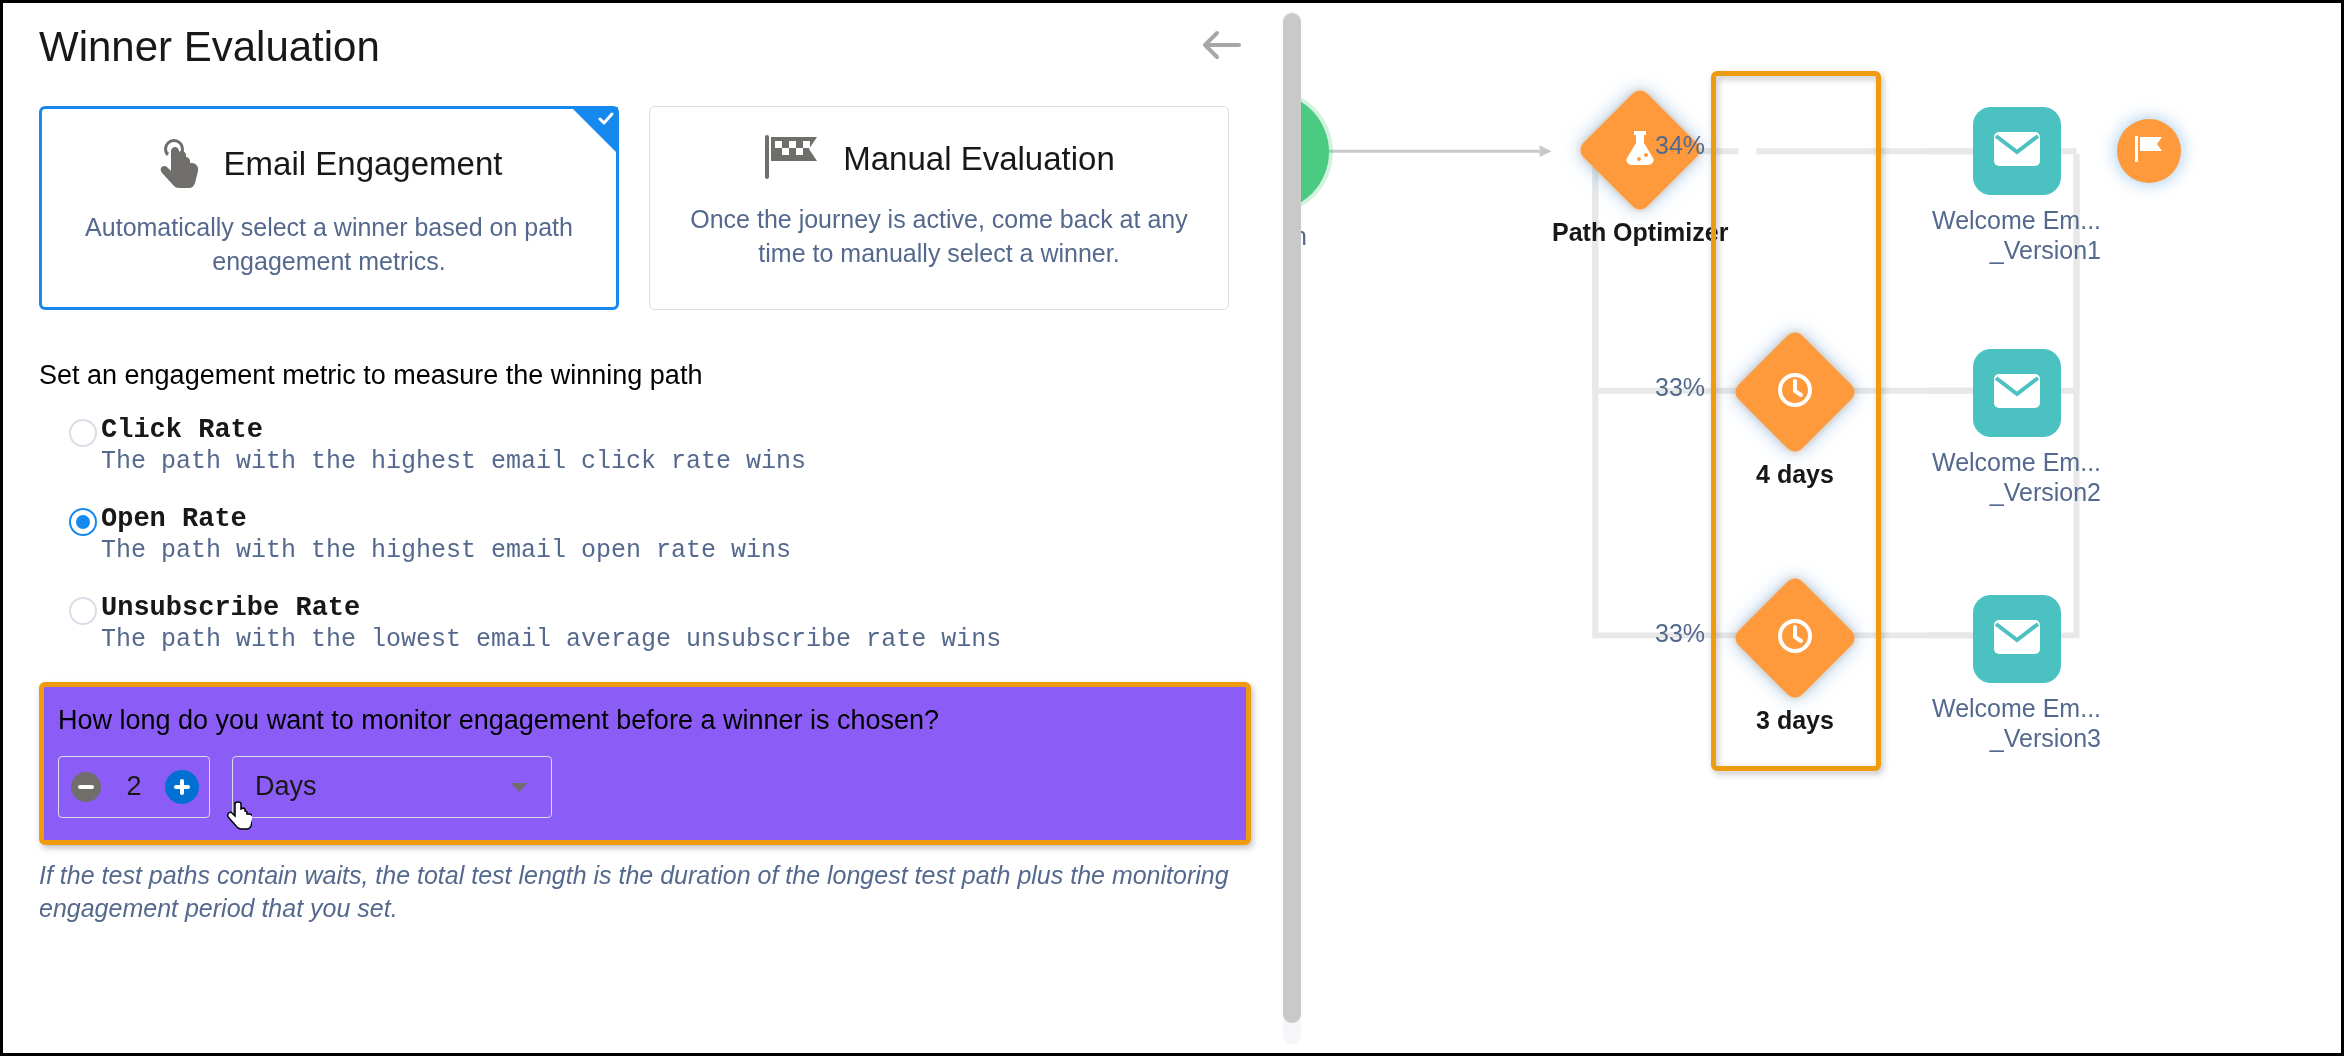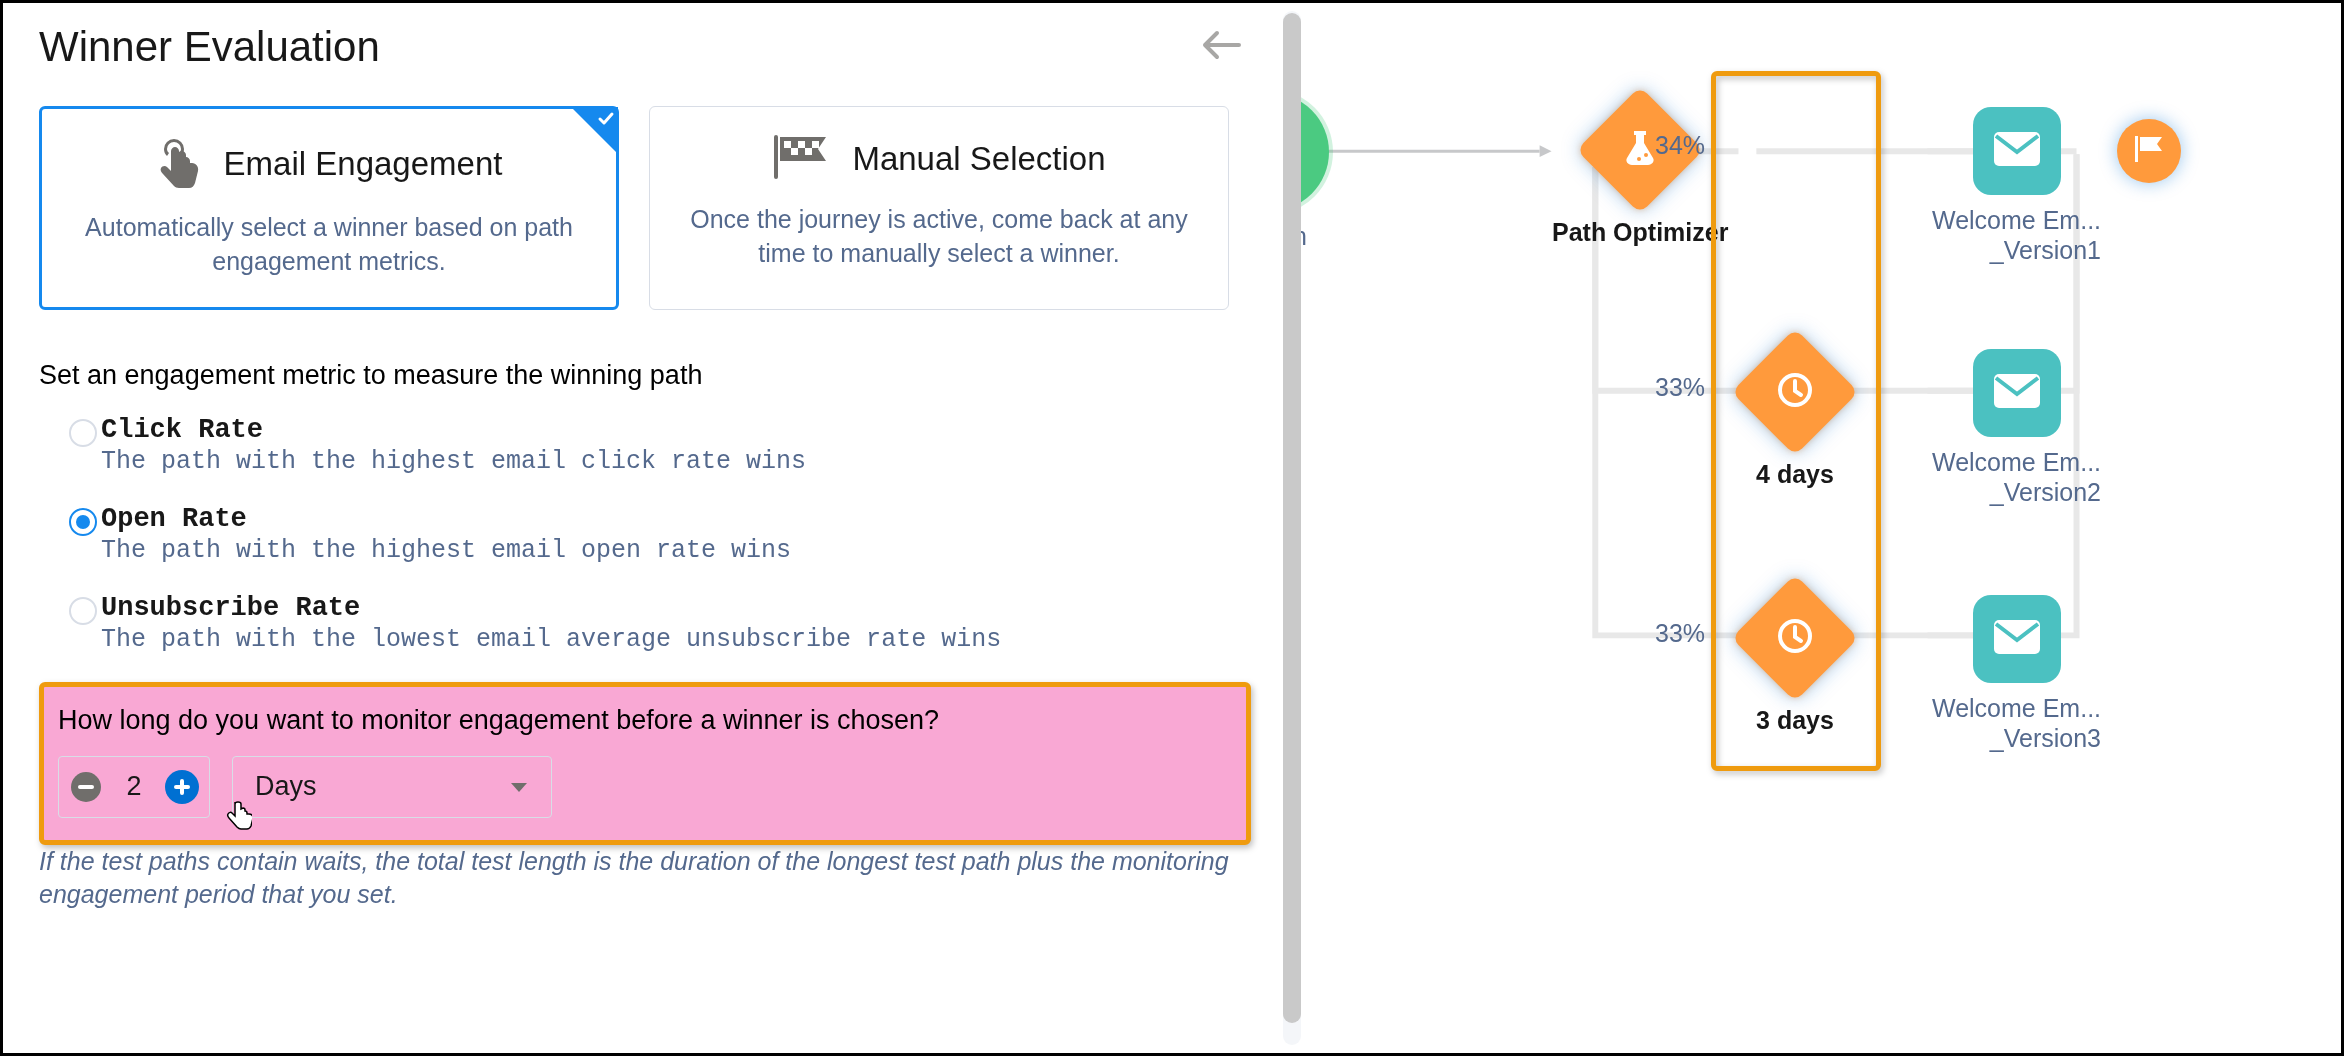--- a/index.html
+++ b/index.html
@@ -110,21 +110,21 @@
   .radio-circle .dot{
     width:14px;height:14px;border-radius:50%;background:#1589ee;
   }
   .radio-label { font-size:27px; font-weight:700; color:#181818; }
   .radio-desc { font-size:25px; color:#54698d; margin-top:2px;}
   .orange-box{
     border:5px solid #ef9b0f;
     border-radius:6px;
     padding:18px 14px 22px 14px;
     margin-top:10px;
-    background:#f9a8d4;
+    background:#8b5cf6;
     filter: drop-shadow(2px 3px 3px rgba(0,0,0,0.25));
   }
   .duration-q{ font-size:27px; color:#000; margin-bottom:20px;}
   .duration-controls{
     display:flex; gap:22px;
     position:relative;
   }
   .stepper{
     display:flex;align-items:center;
     border:1px solid #d8dde6;border-radius:4px;
@@ -145,21 +145,21 @@
     height:62px;width:320px;
     display:flex;align-items:center;justify-content:space-between;
     padding:0 22px;font-size:27px;color:#181818;
     cursor:pointer;
   }
   .cursor-ptr{
     position:absolute; left:168px; top:44px;
   }
   .footnote{
     font-size:25px; color:#54698d; font-style:italic;
-    margin-top:0; line-height:1.35;
+    margin-top:14px; line-height:1.35;
   }
   
   .gutter{
     width:18px;
     background:#f4f6f9;
     border-radius:9px;
     margin:8px 0;
     position:relative;
   }
   .thumb{
@@ -271,21 +271,21 @@
                 </g>
                 <g fill="#fff">
                   <rect x="12" y="8" width="7" height="7"></rect>
                   <rect x="26" y="8" width="7" height="7"></rect>
                   <rect x="40" y="8" width="7" height="7"></rect>
                   <rect x="19" y="15" width="7" height="7"></rect>
                   <rect x="33" y="15" width="7" height="7"></rect>
                 </g>
               </svg>
           </span>
-          <span class="card-title">Manual Selection</span>
+          <span class="card-title">Manual Evaluation</span>
         </div>
         <div class="card-desc">Once the journey is active, come back at any time to manually select a winner.</div>
       </div>
     </div>
 
     <div class="section-label">Set an engagement metric to measure the winning path</div>
     <div class="radios">
       <div class="radio-row">
         <div class="radio-circle"></div>
         <div>

